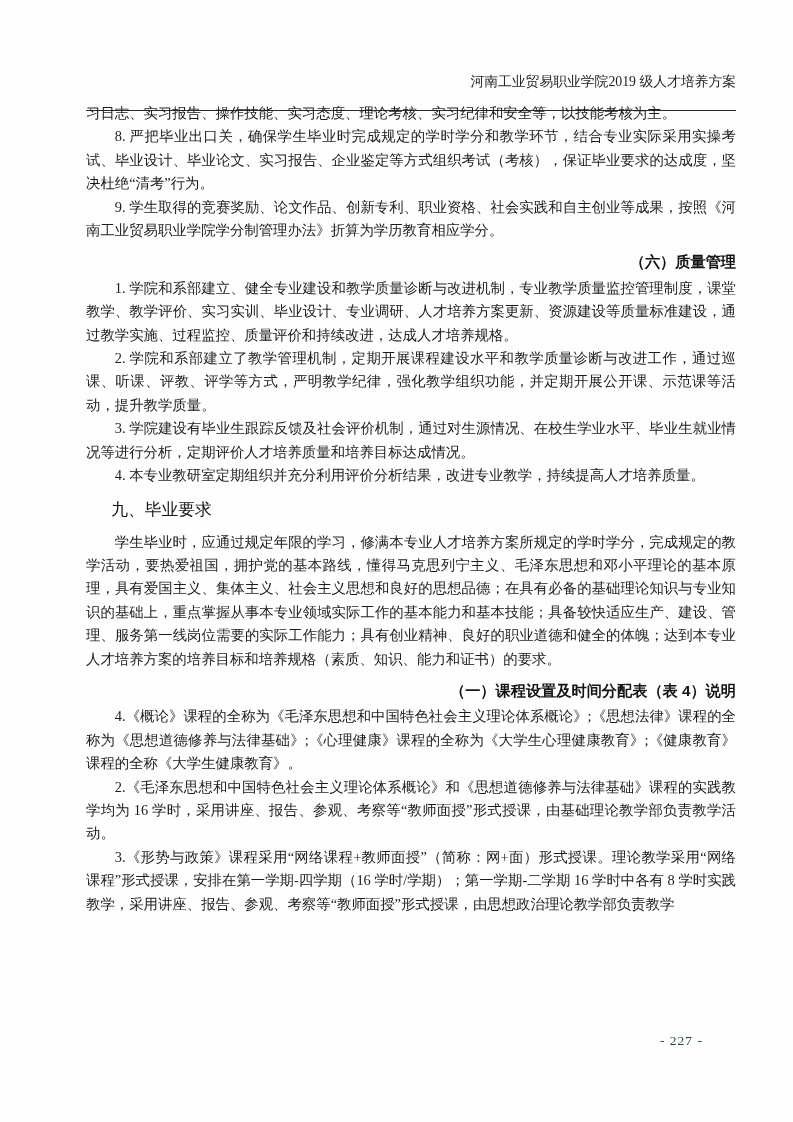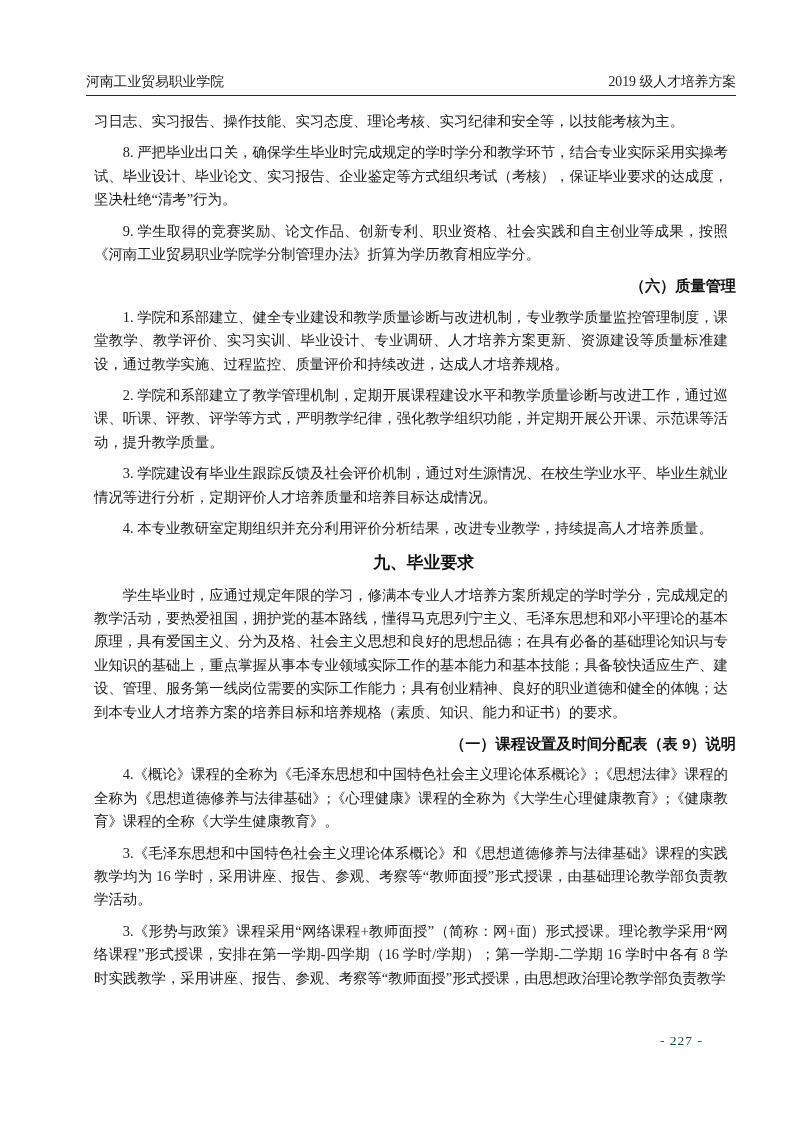--- a/index.html
+++ b/index.html
@@ -8,45 +8,45 @@
     background: #ffffff;
     position: relative;
     font-family: "Liberation Serif", "DejaVu Serif", serif;
     color: #1b1b1b;
     overflow: hidden;
   }
   .page { position: absolute; inset: 0; background: #fefefe; }
 
   .header {
     position: absolute; left: 86px; top: 73px; width: 650px;
-    display: flex; justify-content: space-between; align-items: flex-end;
+    display: flex; justify-content: flex-end; align-items: flex-end;
     font-size: 13.8px; line-height: 18px;
-    padding-bottom: 4px;
+    padding-bottom: 19px;
     border-bottom: 1.6px solid #2b2b2b;
     color: #222;
   }
 
   .content {
     position: absolute; left: 86px; top: 102px; width: 650px;
     font-size: 14.4px; line-height: 23.4px;
     text-align: justify;
   }
-  .para { margin: 8px; text-indent: 2em; }
+  .para { margin: 0; text-indent: 2em; }
   .cont { text-indent: 0; }
   .h3 {
     margin: 8px 0 3px; font-size: 15.2px; line-height: 23.4px;
     text-indent: 1.85em; font-weight: bold;
     font-family: "Liberation Sans", "DejaVu Sans", sans-serif;
     color: #141414; text-align: right;
   }
   .h2 {
     margin: 9px 0 8px; font-size: 16.8px; line-height: 26px;
-    text-indent: 1.5em; font-weight: bold;
+    text-indent: 1.5em; font-weight: normal;
     font-family: "Liberation Sans", "DejaVu Sans", sans-serif;
-    color: #141414; text-align: center;
+    color: #141414; text-align: left;
   }
 
   .footer {
     position: absolute; top: 1033px; right: 90px;
     font-size: 13.5px; color: #14532d; letter-spacing: 1px;
   }
 </style>
 </head>
 <body>
 
@@ -60,22 +60,22 @@
   <div class="content">
     <p class="para cont">习日志、实习报告、操作技能、实习态度、理论考核、实习纪律和安全等，以技能考核为主。</p>
     <p class="para">8. 严把毕业出口关，确保学生毕业时完成规定的学时学分和教学环节，结合专业实际采用实操考试、毕业设计、毕业论文、实习报告、企业鉴定等方式组织考试（考核），保证毕业要求的达成度，坚决杜绝“清考”行为。</p>
     <p class="para">9. 学生取得的竞赛奖励、论文作品、创新专利、职业资格、社会实践和自主创业等成果，按照《河南工业贸易职业学院学分制管理办法》折算为学历教育相应学分。</p>
     <h3 class="h3">（六）质量管理</h3>
     <p class="para">1. 学院和系部建立、健全专业建设和教学质量诊断与改进机制，专业教学质量监控管理制度，课堂教学、教学评价、实习实训、毕业设计、专业调研、人才培养方案更新、资源建设等质量标准建设，通过教学实施、过程监控、质量评价和持续改进，达成人才培养规格。</p>
     <p class="para">2. 学院和系部建立了教学管理机制，定期开展课程建设水平和教学质量诊断与改进工作，通过巡课、听课、评教、评学等方式，严明教学纪律，强化教学组织功能，并定期开展公开课、示范课等活动，提升教学质量。</p>
     <p class="para">3. 学院建设有毕业生跟踪反馈及社会评价机制，通过对生源情况、在校生学业水平、毕业生就业情况等进行分析，定期评价人才培养质量和培养目标达成情况。</p>
     <p class="para">4. 本专业教研室定期组织并充分利用评价分析结果，改进专业教学，持续提高人才培养质量。</p>
     <h2 class="h2">九、毕业要求</h2>
-    <p class="para">学生毕业时，应通过规定年限的学习，修满本专业人才培养方案所规定的学时学分，完成规定的教学活动，要热爱祖国，拥护党的基本路线，懂得马克思列宁主义、毛泽东思想和邓小平理论的基本原理，具有爱国主义、分为及格、社会主义思想和良好的思想品德；在具有必备的基础理论知识与专业知识的基础上，重点掌握从事本专业领域实际工作的基本能力和基本技能；具备较快适应生产、建设、管理、服务第一线岗位需要的实际工作能力；具有创业精神、良好的职业道德和健全的体魄；达到本专业人才培养方案的培养目标和培养规格（素质、知识、能力和证书）的要求。</p>
-    <h3 class="h3">（一）课程设置及时间分配表（表 9）说明</h3>
+    <p class="para">学生毕业时，应通过规定年限的学习，修满本专业人才培养方案所规定的学时学分，完成规定的教学活动，要热爱祖国，拥护党的基本路线，懂得马克思列宁主义、毛泽东思想和邓小平理论的基本原理，具有爱国主义、集体主义、社会主义思想和良好的思想品德；在具有必备的基础理论知识与专业知识的基础上，重点掌握从事本专业领域实际工作的基本能力和基本技能；具备较快适应生产、建设、管理、服务第一线岗位需要的实际工作能力；具有创业精神、良好的职业道德和健全的体魄；达到本专业人才培养方案的培养目标和培养规格（素质、知识、能力和证书）的要求。</p>
+    <h3 class="h3">（一）课程设置及时间分配表（表 4）说明</h3>
     <p class="para">4.《概论》课程的全称为《毛泽东思想和中国特色社会主义理论体系概论》;《思想法律》课程的全称为《思想道德修养与法律基础》;《心理健康》课程的全称为《大学生心理健康教育》;《健康教育》课程的全称《大学生健康教育》。</p>
-    <p class="para">3.《毛泽东思想和中国特色社会主义理论体系概论》和《思想道德修养与法律基础》课程的实践教学均为 16 学时，采用讲座、报告、参观、考察等“教师面授”形式授课，由基础理论教学部负责教学活动。</p>
+    <p class="para">2.《毛泽东思想和中国特色社会主义理论体系概论》和《思想道德修养与法律基础》课程的实践教学均为 16 学时，采用讲座、报告、参观、考察等“教师面授”形式授课，由基础理论教学部负责教学活动。</p>
     <p class="para">3.《形势与政策》课程采用“网络课程+教师面授”（简称：网+面）形式授课。理论教学采用“网络课程”形式授课，安排在第一学期-四学期（16 学时/学期）；第一学期-二学期 16 学时中各有 8 学时实践教学，采用讲座、报告、参观、考察等“教师面授”形式授课，由思想政治理论教学部负责教学</p>
   </div>
 
   <div class="footer">- 227 -</div>
 
 </div>
 
 </body></html>

